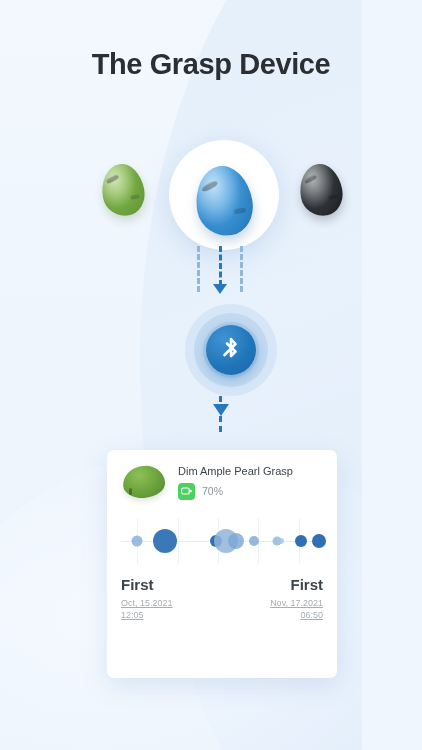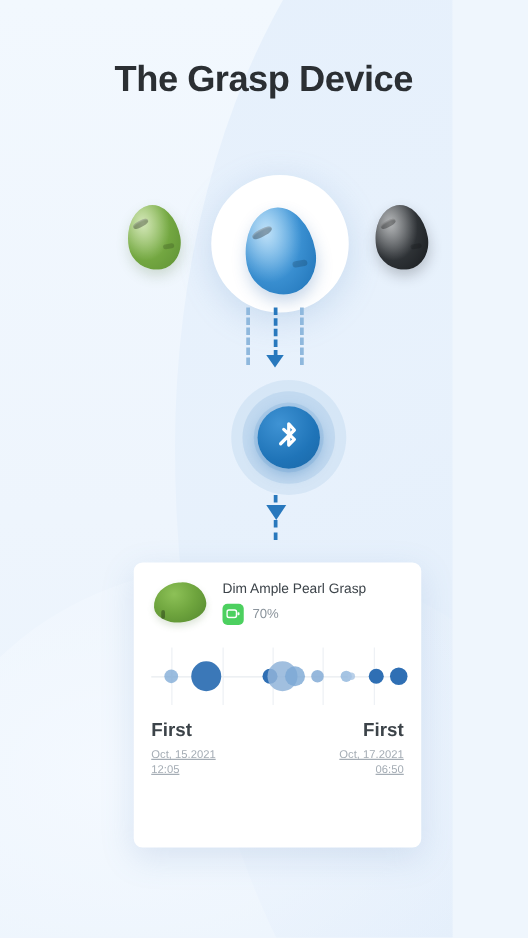--- a/index.html
+++ b/index.html
@@ -357,20 +357,20 @@
       </div>
 
     <div class="stamps">
       <div class="stamp-l">
         <div class="stamp-title">First</div>
         <div class="stamp-line">Oct, 15.2021</div>
         <div class="stamp-line">12:05</div>
       </div>
       <div class="stamp-r">
         <div class="stamp-title">First</div>
-        <div class="stamp-line">Oct, 17.2021</div>
+        <div class="stamp-line">Nov, 17.2021</div>
         <div class="stamp-line">06:50</div>
       </div>
     </div>
 
   </div>
 
 </div>
 
 </body></html>

